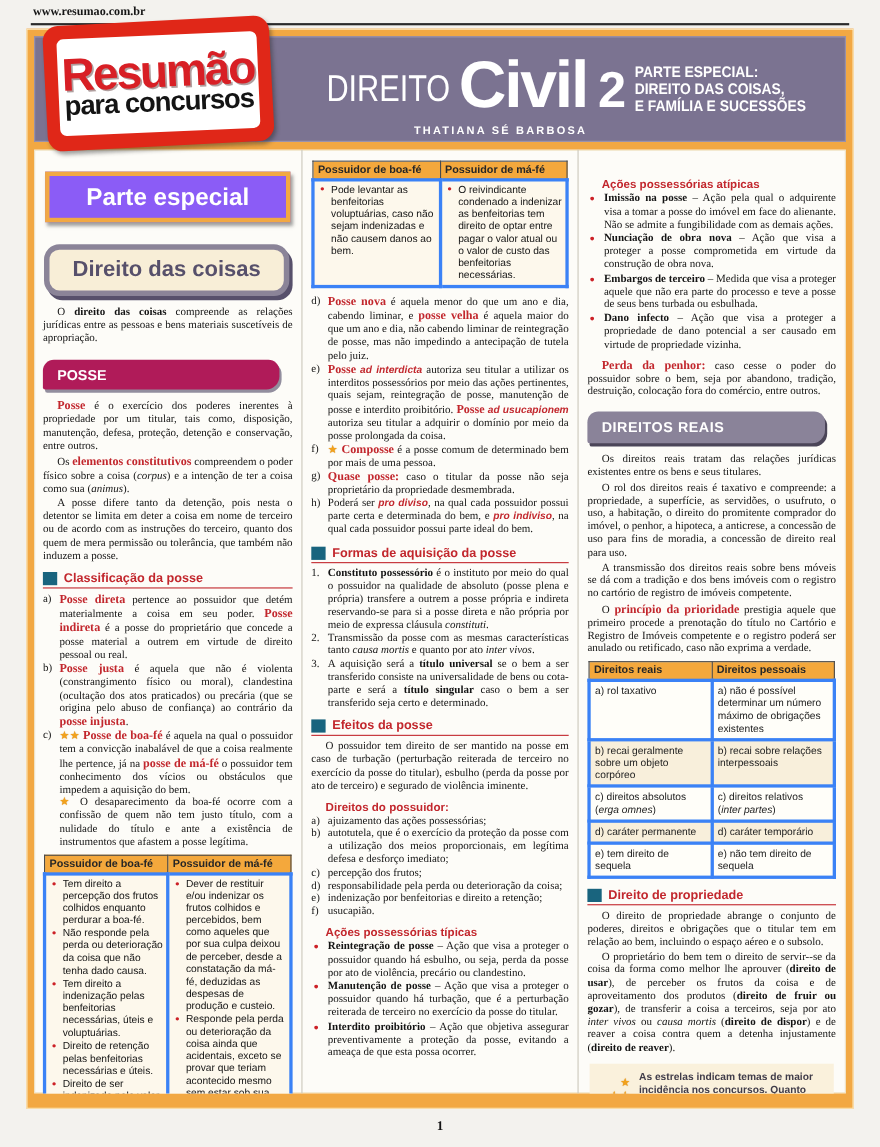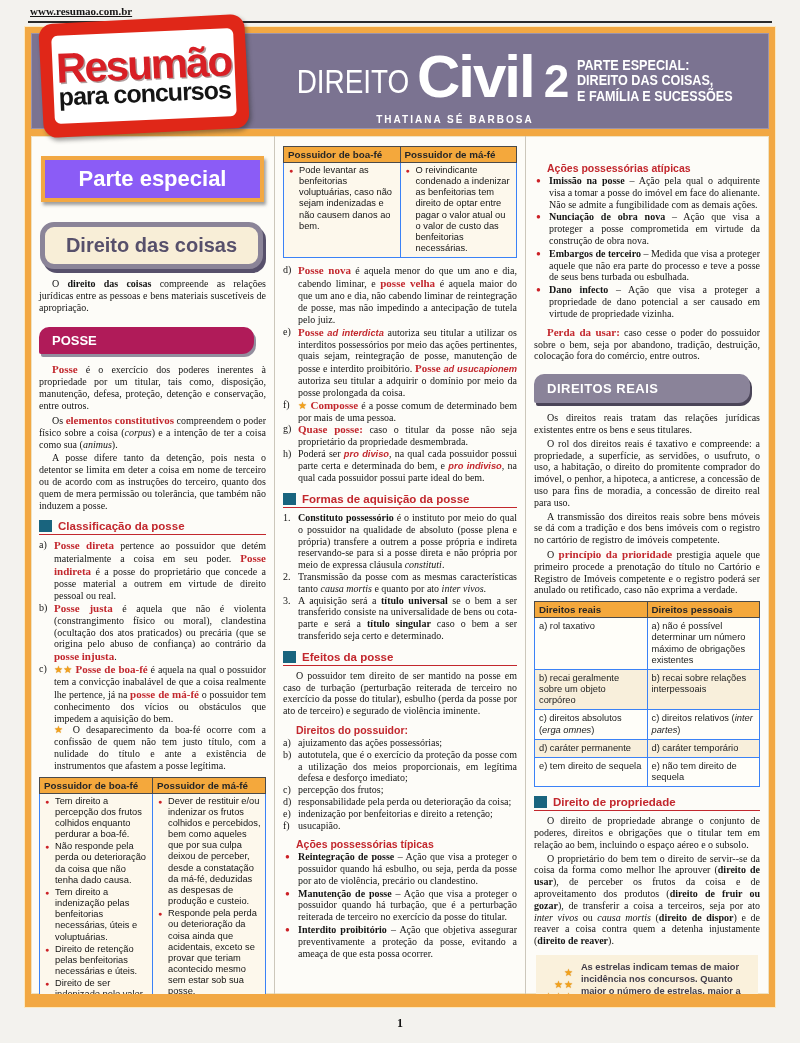--- a/index.html
+++ b/index.html
@@ -1,17 +1,17 @@
 <!DOCTYPE html>
 <html><head>
 <meta charset="utf-8">
 <style>
   html,body{margin:0;padding:0;}
   body{width:800px;height:1043px;background:#f3f2ee;font-family:"Liberation Serif",serif;position:relative;overflow:hidden;}
-  .url{position:absolute;left:30px;top:5px;font:bold 11px "Liberation Serif",serif;color:#161616;text-decoration:underline;}
+  .url{position:absolute;left:30px;top:5px;font:bold 11px "Liberation Serif",serif;color:#161616;}
   .toprule{position:absolute;left:28px;top:21px;width:744px;border-bottom:2px solid #2a2a2a;}
   .frame{position:absolute;left:24px;top:26px;width:752px;height:982px;box-sizing:border-box;background:#f2a843;padding:7px;box-shadow:inset 0 0 0 1px #fce9c0;}
   .hdr{position:relative;height:96px;background:#7b7391;box-shadow:inset 0 0 0 1px #9a93ad;}
   .logo{position:absolute;left:10px;top:-14px;width:206px;height:114px;background:#e02718;border-radius:14px;transform:rotate(-3deg);box-shadow:2px 3px 4px rgba(40,40,40,.45);z-index:5;display:flex;align-items:center;justify-content:center;}
   .logo-in{width:182px;height:88px;background:#fff;border-radius:6px;transform:rotate(.5deg);display:flex;flex-direction:column;align-items:center;justify-content:center;}
   .logo-t1{font:bold 42px/0.9 "Liberation Sans",sans-serif;color:#d81f25;letter-spacing:-2px;text-shadow:1.5px 1.5px 0 rgba(80,40,40,.45);}
   .logo-t2{font:bold 25px/1 "Liberation Sans",sans-serif;color:#141414;letter-spacing:-1px;margin-top:-2px;}
   .hdr-main{position:absolute;left:230px;top:8px;right:8px;height:80px;display:flex;align-items:center;justify-content:center;gap:8px;color:#fff;}
   .ht-direito{font:normal 34px/1 "Liberation Sans",sans-serif;letter-spacing:0;transform:scaleX(.82);transform-origin:right;}
   .ht-civil{font:bold 60px/1 "Liberation Sans",sans-serif;letter-spacing:-2px;margin-top:-8px;}
@@ -36,21 +36,21 @@
   .sech{display:flex;align-items:center;gap:6px;border-bottom:1.5px solid #c2272d;padding-bottom:2px;margin:9px 0 4px;}
   .sech .sq{width:13px;height:12px;background:#19647e;flex:none;}
   .sech .t{font:bold 11.5px "Liberation Sans",sans-serif;color:#c2272d;}
   .redsub{font:bold 10.5px "Liberation Sans",sans-serif;color:#c2272d;margin:7px 0 1px;padding-left:13px;}
   .banner-parte{margin:12px 2px 0;background:#8b5cf6;border:4px solid #f2a843;box-shadow:2px 3px 3px rgba(70,70,70,.5);color:#fff;font:bold 22px "Liberation Sans",sans-serif;text-align:center;padding:6px 0;}
   .banner-coisas{margin:20px 3px 0 1px;background:#f8eed7;border:5px solid #8b8498;border-radius:14px;box-shadow:3px 4px 0 #57506b;color:#57506b;font:bold 20px "Liberation Sans",sans-serif;text-align:center;padding:7px 0;}
   .banner-posse{margin:14px 12px 9px 0;background:#b01b59;color:#fff;font:bold 13px "Liberation Sans",sans-serif;padding:6px 0 6px 13px;border-radius:10px 10px 12px 2px;box-shadow:2px 3px 0 #928e9e;}
   .banner-reais{margin:12px 10px 9px 0;background:#8a8399;color:#fff;font:bold 13px "Liberation Sans",sans-serif;letter-spacing:.5px;padding:7px 0 7px 13px;border-radius:10px 10px 12px 2px;box-shadow:2px 3px 0 #4b4558;}
   table.tbl{width:100%;border-collapse:collapse;margin:5px 0 4px;}
   .tbl th{background:#f4a83c;border:1px solid #4a4a4a;text-align:left;font:bold 9.8px "Liberation Sans",sans-serif;color:#262626;padding:2px 4px;}
-  .tbl td{border:1px solid #3b82f6;vertical-align:top;background:#fdf8ec;padding:2px 3px;font:9.3px/1.2 "Liberation Sans",sans-serif;color:#222;}
+  .tbl td{border:3px solid #3b82f6;vertical-align:top;background:#fdf8ec;padding:2px 3px;font:9.3px/1.2 "Liberation Sans",sans-serif;color:#222;}
   .tbl .bl .txt{font:9.3px/1.2 "Liberation Sans",sans-serif;text-align:left;}
   .tbl .bl .dot{width:10px;font-size:7px;line-height:11px;}
   .tbl2 td{padding:3px 4px;}
   .tbl2 tr.alt td{background:#f8efdb;}
   .tbl2 tr.wht td{background:#fffef9;}
   .legend{margin:8px 2px 0;background:#faf1dc;padding:6px 8px;display:flex;gap:7px;align-items:center;}
   .legstars{display:flex;flex-direction:column;align-items:flex-end;flex:none;}
   .legstars span{color:#f2a21c;font-size:10px;line-height:12px;text-shadow:0 0 1px #c97c10;letter-spacing:1px;}
   .legtxt{font:bold 9.3px/1.3 "Liberation Sans",sans-serif;color:#403c49;}
   .pageno{position:absolute;left:0;right:0;top:1016px;text-align:center;font:bold 12px "Liberation Serif",serif;color:#141414;}
@@ -276,21 +276,21 @@
           <span class="txt"><b>Nunciação de obra nova</b> – Ação que visa a proteger a posse comprometida em virtude da construção de obra nova.</span>
         </div>
       <div class="bl">
           <span class="dot">●</span>
           <span class="txt"><b>Embargos de terceiro</b> – Medida que visa a proteger aquele que não era parte do processo e teve a posse de seus bens turbada ou esbulhada.</span>
         </div>
       <div class="bl">
           <span class="dot">●</span>
           <span class="txt"><b>Dano infecto</b> – Ação que visa a proteger a propriedade de dano potencial a ser causado em virtude de propriedade vizinha.</span>
         </div>
-      <p class="p" style="margin-top:6px"><span class="kw">Perda da usar:</span> caso cesse o poder do possuidor sobre o bem, seja por abandono, tradição, destruição, colocação fora do comércio, entre outros.</p>
+      <p class="p" style="margin-top:6px"><span class="kw">Perda da penhor:</span> caso cesse o poder do possuidor sobre o bem, seja por abandono, tradição, destruição, colocação fora do comércio, entre outros.</p>
       <div class="banner-reais">DIREITOS REAIS</div>
       <p class="p">Os direitos reais tratam das relações jurídicas existentes entre os bens e seus titulares.</p>
       <p class="p">O rol dos direitos reais é taxativo e compreende: a propriedade, a superfície, as servidões, o usufruto, o uso, a habitação, o direito do promitente comprador do imóvel, o penhor, a hipoteca, a anticrese, a concessão de uso para fins de moradia, a concessão de direito real para uso.</p>
       <p class="p">A transmissão dos direitos reais sobre bens móveis se dá com a tradição e dos bens imóveis com o registro no cartório de registro de imóveis competente.</p>
       <p class="p">O <span class="kw">princípio da prioridade</span> prestigia aquele que primeiro procede a prenotação do título no Cartório e Registro de Imóveis competente e o registro poderá ser anulado ou retificado, caso não exprima a verdade.</p>
       <table class="tbl tbl2">
         <tbody>
             <tr>
           <th style="width:50%">Direitos reais</th>
           <th>Direitos pessoais</th>

